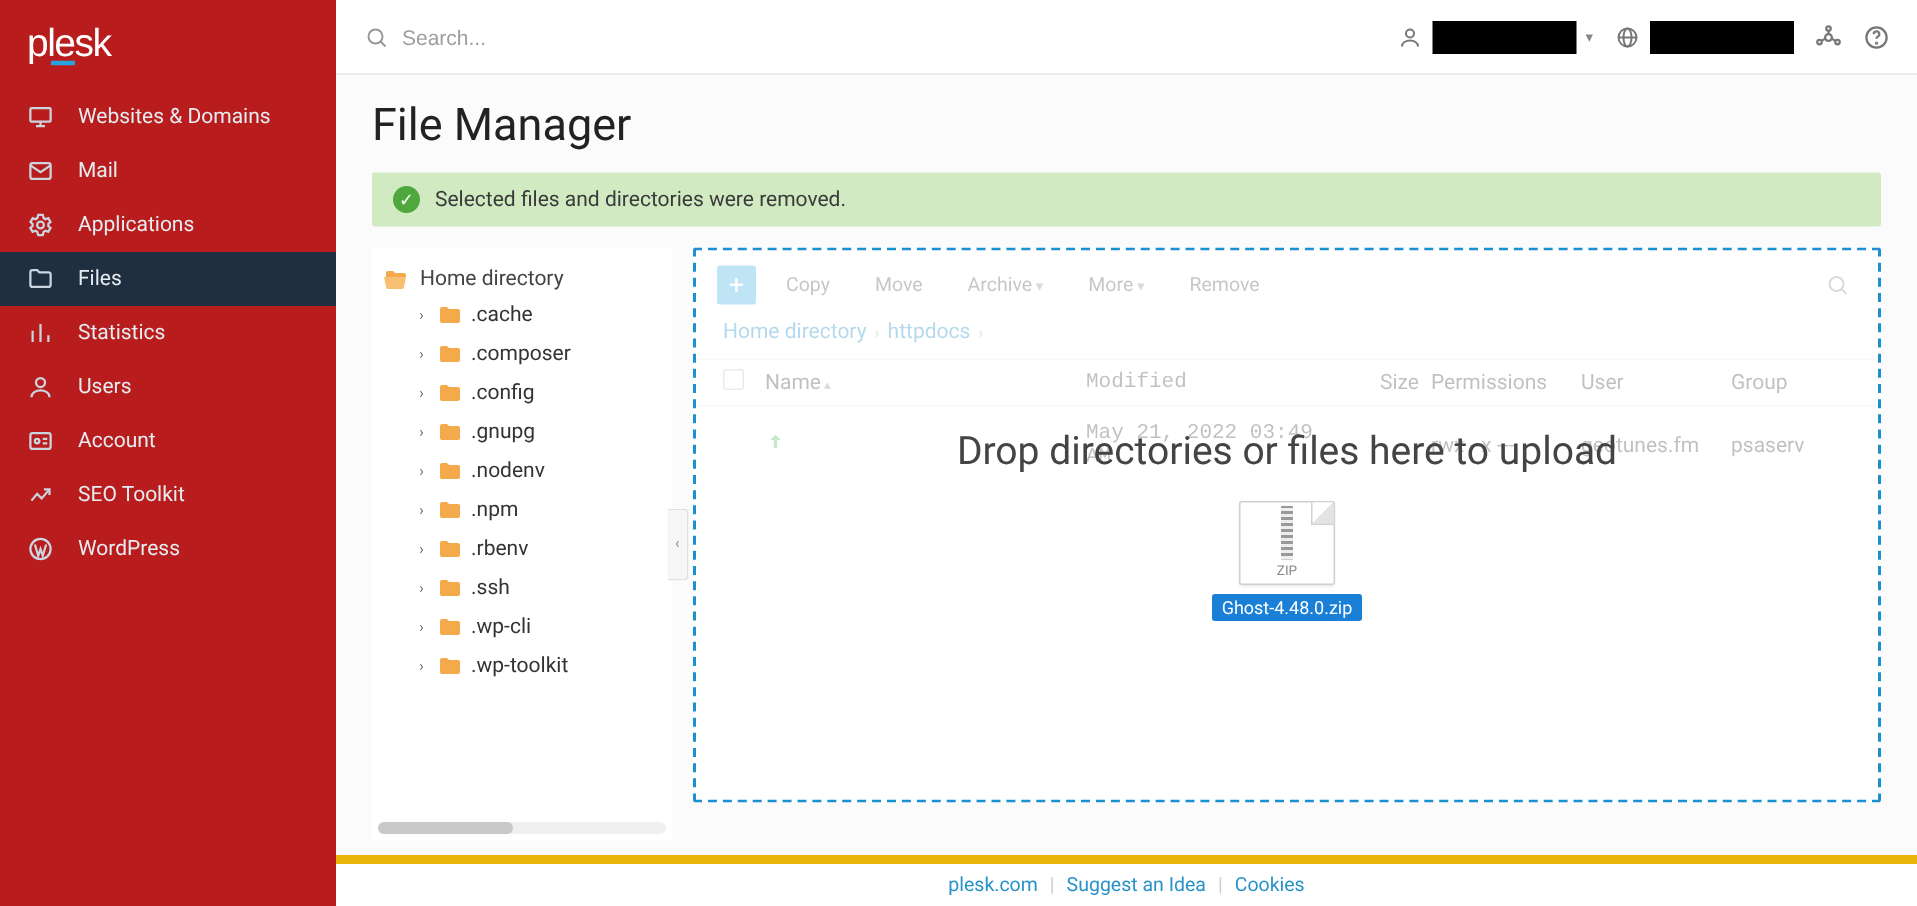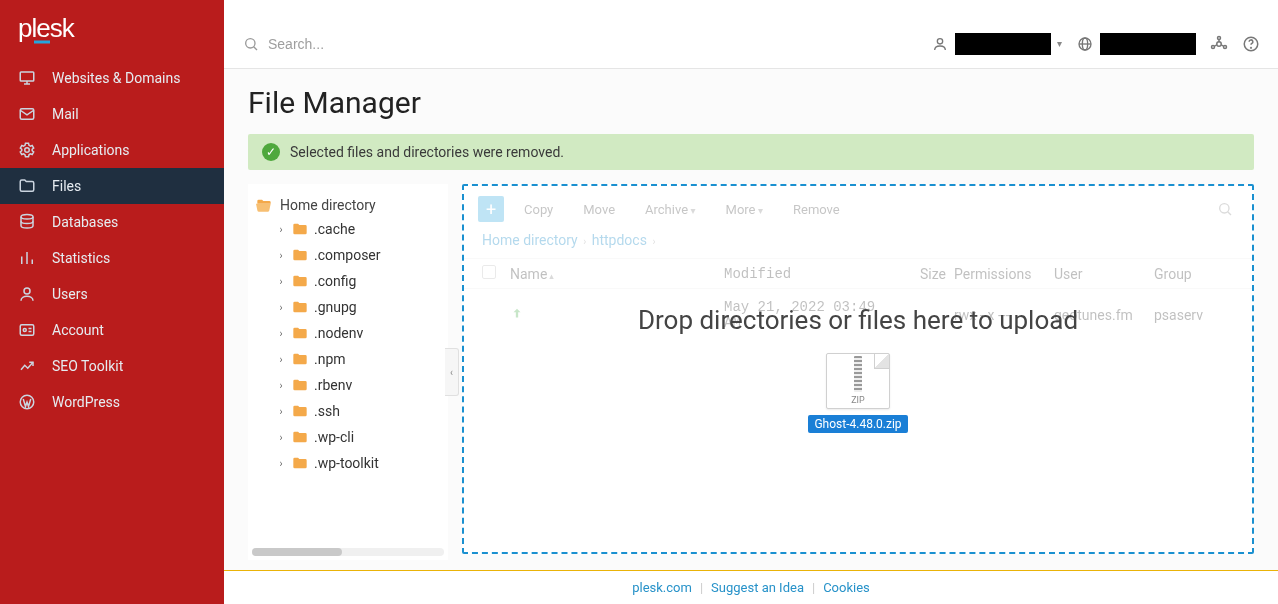--- a/index.html
+++ b/index.html
@@ -10,21 +10,21 @@
     .sidebar { width: 224px; background: #b91c1c; color: #cfd7df; display: flex; flex-direction: column; flex-shrink: 0; }
     .brand { height: 60px; display: flex; align-items: center; padding: 0 18px; }
     .brand-text { color: #fff; font-size: 28px; font-weight: 400; letter-spacing: -1px; display: flex; align-items: baseline; }
     .brand-text svg { display: inline-block; }
     .nav { display: flex; flex-direction: column; }
     .nav-item { display: flex; align-items: center; gap: 16px; padding: 9px 18px; color: #e6ecf1; font-size: 14px; cursor: pointer; }
     .nav-item.active { background: #1f2f40; }
     .nav-item .nav-icon { width: 18px; height: 18px; display: flex; align-items: center; justify-content: center; color: #cbd5e0; }
 
     
-    .main { flex: 1; display: flex; flex-direction: column; background: #fbfbfb; min-width: 0; margin-top: 19px; }
+    .main { flex: 1; display: flex; flex-direction: column; background: #fbfbfb; min-width: 0; }
 
     
     .topbar { height: 50px; border-bottom: 1px solid #e5e5e5; background: #fff; display: flex; align-items: center; padding: 0 18px; gap: 14px; }
     .search-box { display: flex; align-items: center; gap: 8px; flex: 1; }
     .search-box input { border: none; outline: none; font-size: 14px; color: #444; background: transparent; width: 300px; }
     .search-box input::placeholder { color: #9e9e9e; }
     .topbar-right { display: flex; align-items: center; gap: 14px; }
     .top-group { display: flex; align-items: center; gap: 6px; }
     .blackbox1 { width: 96px; height: 22px; background: #000; }
     .blackbox2 { width: 96px; height: 22px; background: #000; }
@@ -86,21 +86,21 @@
     .dz-overlay { position:absolute; inset:0; display:flex; flex-direction:column; align-items:center; justify-content:center; gap:18px; pointer-events:none; }
     .dz-text { font-size: 26px; color:#444; }
     .dz-file { display:flex; flex-direction:column; align-items:center; gap:6px; }
     .file-thumb { width:64px; height:56px; background:#fff; border:1px solid #d0d0d0; border-radius:2px; position:relative; box-shadow: 0 1px 2px rgba(0,0,0,0.08); }
     .file-thumb::before { content:""; position:absolute; top:0; right:0; width:14px; height:14px; background:linear-gradient(135deg,#fff 49%, #e3e3e3 50%); border-left:1px solid #d0d0d0; border-bottom:1px solid #d0d0d0; }
     .file-thumb .zipper { position:absolute; top:2px; left:50%; transform:translateX(-50%); width:8px; height:36px; background: repeating-linear-gradient(#999 0 2px, #eee 2px 4px); border-radius:1px; }
     .file-thumb .ext { position:absolute; bottom:3px; left:0; right:0; text-align:center; font-size:9px; color:#888; }
     .file-label { font-size:12px; background:#1a7fd6; color:#fff; padding:2px 6px; border-radius:2px; }
 
     
-    .footer { border-top: 1px solid #eab308; background:#fff; height: 34px; display:flex; align-items:center; justify-content:center; gap:8px; font-size:13px; }
+    .footer { border-top: 6px solid #eab308; background:#fff; height: 34px; display:flex; align-items:center; justify-content:center; gap:8px; font-size:13px; }
     .footer a { color:#2792c9; text-decoration:none; }
     .footer .sep { color:#ccc; }
   </style>
 </head>
 <body>
 
 <div class="app">
 
   <div class="sidebar">
     <div class="brand">
@@ -140,30 +140,20 @@
           </span>
         <span>Applications</span>
       </div>
       <div class="nav-item active">
         <span class="nav-icon">
             <svg width="18" height="18" viewBox="0 0 24 24" fill="none" stroke="currentColor" stroke-width="2">
               <path d="M3 6a2 2 0 0 1 2-2h4l2 2h8a2 2 0 0 1 2 2v9a2 2 0 0 1-2 2H5a2 2 0 0 1-2-2z"></path>
             </svg>
           </span>
         <span>Files</span>
-      </div>
-      <div class="nav-item">
-        <span class="nav-icon">
-            <svg width="18" height="18" viewBox="0 0 24 24" fill="none" stroke="currentColor" stroke-width="2">
-              <ellipse cx="12" cy="5" rx="8" ry="3"></ellipse>
-              <path d="M4 5v6c0 1.7 3.6 3 8 3s8-1.3 8-3V5"></path>
-              <path d="M4 11v6c0 1.7 3.6 3 8 3s8-1.3 8-3v-6"></path>
-            </svg>
-          </span>
-        <span>Databases</span>
       </div>
       <div class="nav-item">
         <span class="nav-icon">
             <svg width="18" height="18" viewBox="0 0 24 24" fill="none" stroke="currentColor" stroke-width="2">
               <line x1="5" y1="20" x2="5" y2="10"></line>
               <line x1="12" y1="20" x2="12" y2="4"></line>
               <line x1="19" y1="20" x2="19" y2="14"></line>
             </svg>
           </span>
         <span>Statistics</span>

